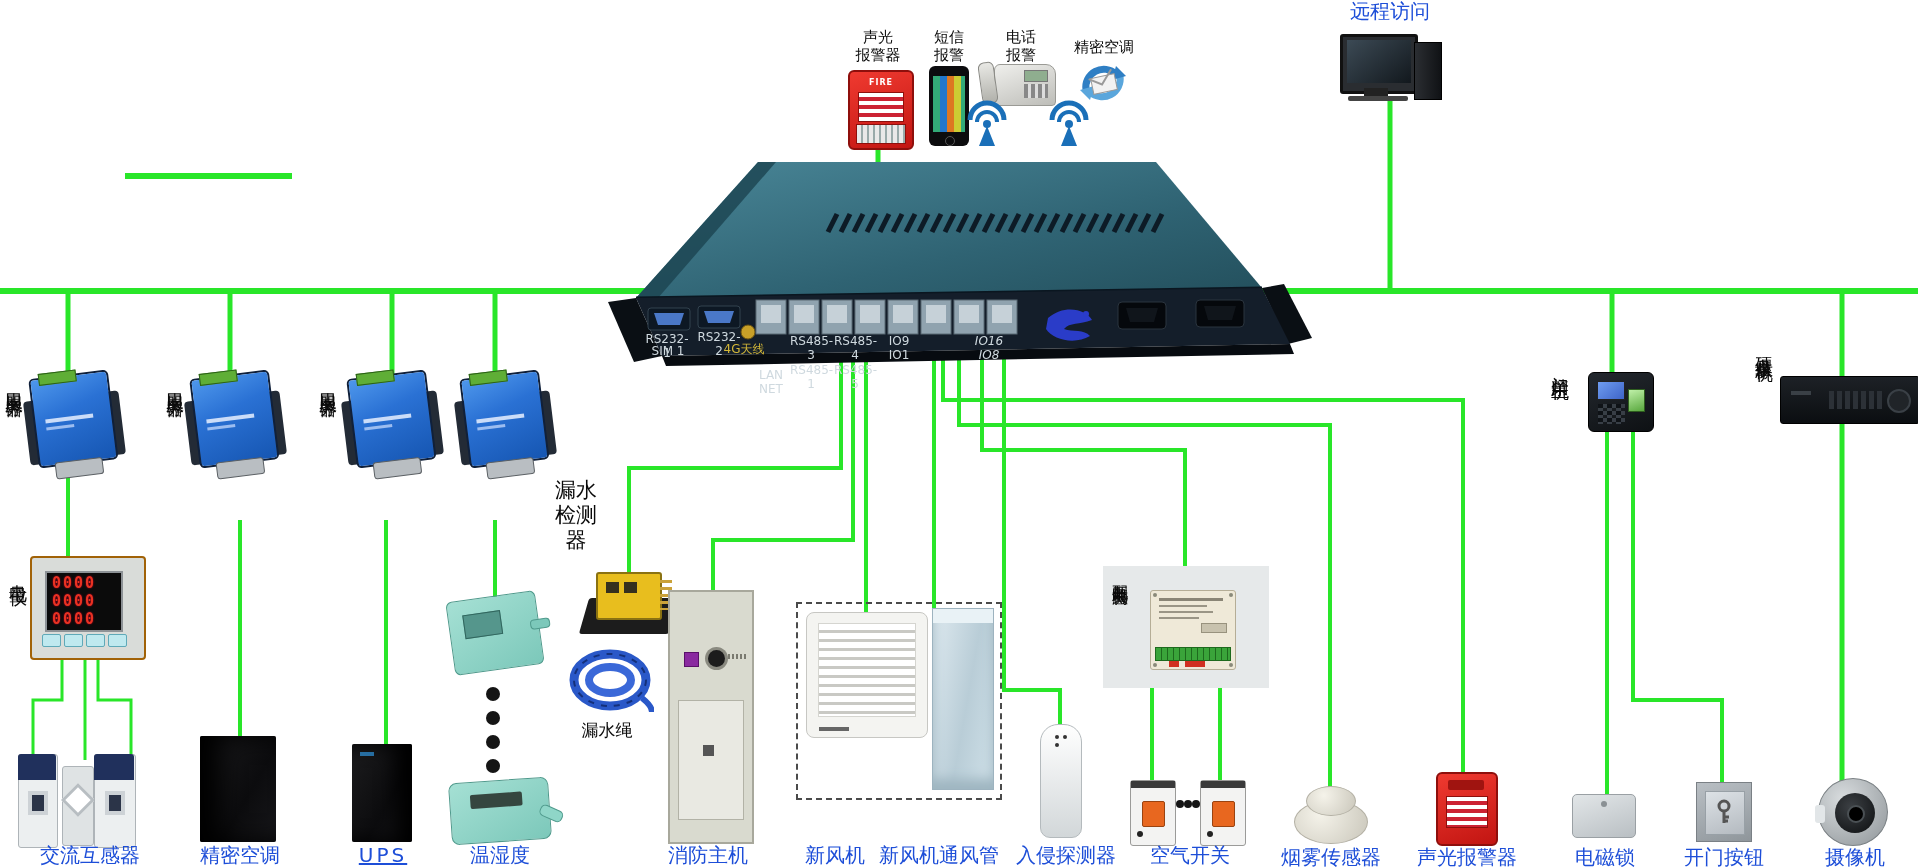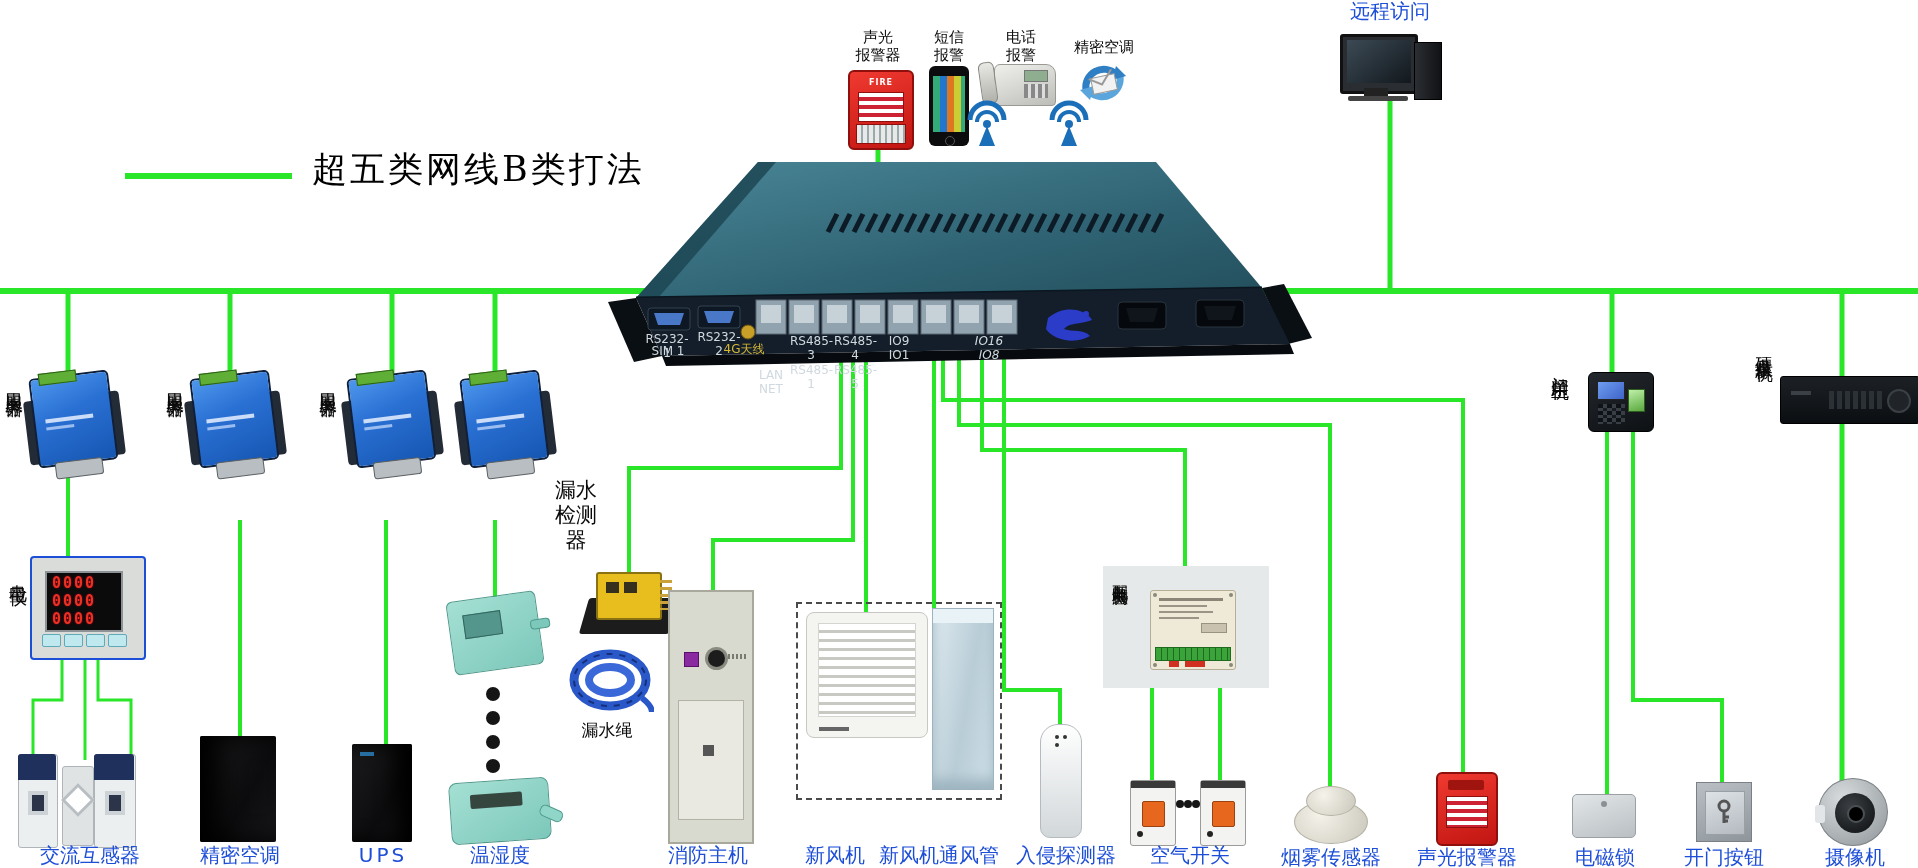--- a/index.html
+++ b/index.html
@@ -15,21 +15,21 @@
   
   .srv{width:96px;height:104px;transform:rotate(-7deg);}
   .srv .flange{position:absolute;left:0;top:24px;width:96px;height:64px;background:#232b36;border-radius:4px;}
   .srv .body{position:absolute;left:10px;top:4px;width:76px;height:86px;border-radius:3px;
              background:linear-gradient(160deg,#4e97ec 0%,#2a71d4 40%,#1656b2 100%);box-shadow:0 0 0 2px #10203a;}
   .srv .term{position:absolute;left:18px;top:-2px;width:36px;height:10px;background:#5fae36;border:1px solid #2c6018;}
   .srv .row1{position:absolute;left:20px;top:44px;width:48px;height:4px;background:#e8f0ff;opacity:.85;}
   .srv .row2{position:absolute;left:20px;top:52px;width:28px;height:3px;background:#cfe0ff;opacity:.7;}
   .srv .db9{position:absolute;left:24px;top:88px;width:46px;height:15px;background:#b9bec2;border:1px solid #5a5f63;border-radius:3px;}
   
-  .meter{width:112px;height:100px;background:#d9dcd9;border:2px solid #1d4ed8;border-radius:4px;}
+  .meter{width:112px;height:100px;background:#d9dcd9;border:2px solid #a16207;border-radius:4px;}
   .meter .screen{position:absolute;left:13px;top:13px;width:74px;height:57px;background:#0b0b0b;border:2px solid #8d9296;}
   .meter .dg{position:absolute;left:20px;width:62px;font-family:"DejaVu Sans Mono","Liberation Mono",monospace;
              font-weight:bold;font-size:15px;letter-spacing:2px;color:#e93222;text-shadow:0 0 2px #a02;line-height:1;}
   .meter .btn{position:absolute;top:76px;width:17px;height:11px;background:#bfe9ef;border:1px solid #5fa9b8;border-radius:2px;}
   
   .ct{background:#eceff0;border:1px solid #aeb4b8;border-radius:3px;}
   .ct .cap{position:absolute;left:-1px;top:-1px;width:100%;height:26px;background:#20305c;border-radius:3px 3px 0 0;}
   .ct .hole{position:absolute;left:50%;top:36px;transform:translateX(-50%);width:20px;height:24px;background:#2b3448;box-shadow:inset 0 0 0 4px #cdd2d6;}
   .diam{position:absolute;left:50%;top:42%;width:18px;height:18px;background:#fff;border:3px solid #b8bec2;transform:translate(-50%,-50%) rotate(45deg);}
   
@@ -105,21 +105,20 @@
       <circle cx="493" cy="742" r="7"></circle>
         <circle cx="493" cy="766" r="7"></circle>
     </g>
     <g fill="#151515" stroke="none">
       <circle cx="1180" cy="804" r="4"></circle>
         <circle cx="1188" cy="804" r="4"></circle>
         <circle cx="1196" cy="804" r="4"></circle>
     </g>
   </svg>
 
-  <div class="abs legend-text" style="left:312px;top:146px;">超五类网线B类打法</div>
 
   <svg class="abs" style="left:600px;top:150px" width="720" height="220">
     <defs>
       <linearGradient id="topg" x1="0" y1="0" x2="1" y2="1">
         <stop offset="0" stop-color="#4a8798"></stop>
           <stop offset="0.6" stop-color="#2f6373"></stop>
           <stop offset="1" stop-color="#234f5c"></stop>
       </linearGradient>
     </defs>
     <polygon points="8,152 36,148 62,206 34,212" fill="#0a0f14"></polygon>
@@ -321,21 +320,21 @@
       <div class="cap"></div>
       <div class="hole"></div>
     </div>
   <div class="abs lbl" style="left:30px;top:844px;width:120px;">交流互感器</div>
 
   <div class="abs blackbox" style="left:200px;top:736px;width:76px;height:106px;box-shadow:inset 20px 0 24px #000;"></div>
   <div class="abs lbl" style="left:192px;top:844px;width:96px;">精密空调</div>
   <div class="abs blackbox" style="left:352px;top:744px;width:60px;height:98px;box-shadow:inset -16px 0 20px #000;">
     <div class="abs" style="left:8px;top:8px;width:14px;height:4px;background:#3af;opacity:.6;"></div>
   </div>
-  <div class="abs lbl" style="left:356px;top:844px;width:54px;letter-spacing:3px;">UPS</div>
+  <div class="abs lbl" style="left:356px;top:844px;width:54px;letter-spacing:3px;text-decoration:underline;">UPS</div>
 
   <div class="abs thdev" style="left:450px;top:596px;width:88px;height:72px;transform:rotate(-8deg);">
     <div class="abs" style="left:14px;top:14px;width:36px;height:22px;background:#55968c;border:1px solid #31665e;"></div>
     <div class="abs" style="right:-12px;top:28px;width:18px;height:8px;background:#7cc8ba;border:1px solid #4f9a8c;border-radius:4px;"></div>
   </div>
   <div class="abs thdev" style="left:450px;top:780px;width:98px;height:60px;transform:rotate(-4deg);border-radius:8px;">
     <div class="abs" style="left:20px;top:12px;width:52px;height:14px;background:#35463f;border-radius:2px;"></div>
     <div class="abs" style="right:-14px;top:30px;width:22px;height:10px;background:#8fd6c8;border:1px solid #4f9a8c;border-radius:5px;transform:rotate(28deg);"></div>
   </div>
   <div class="abs lbl" style="left:462px;top:844px;width:76px;">温湿度</div>

